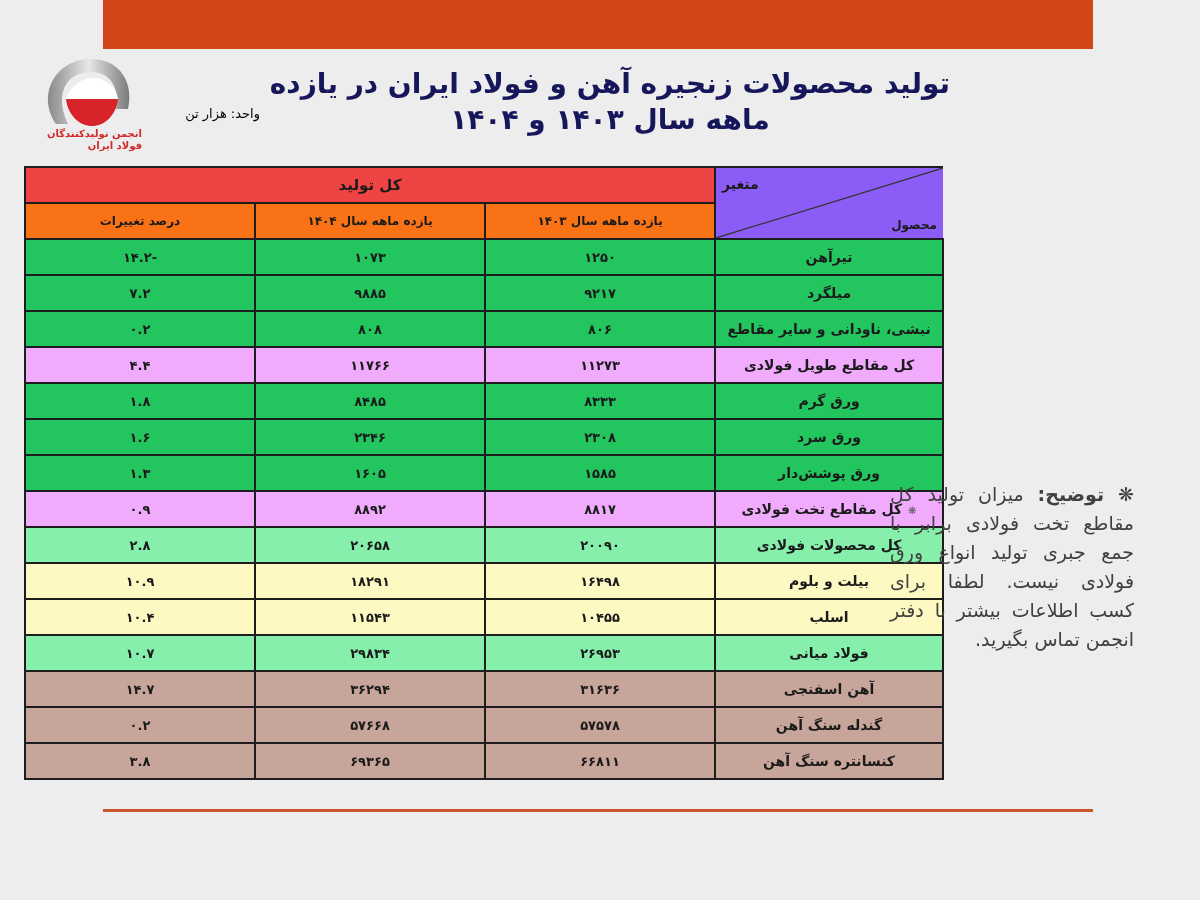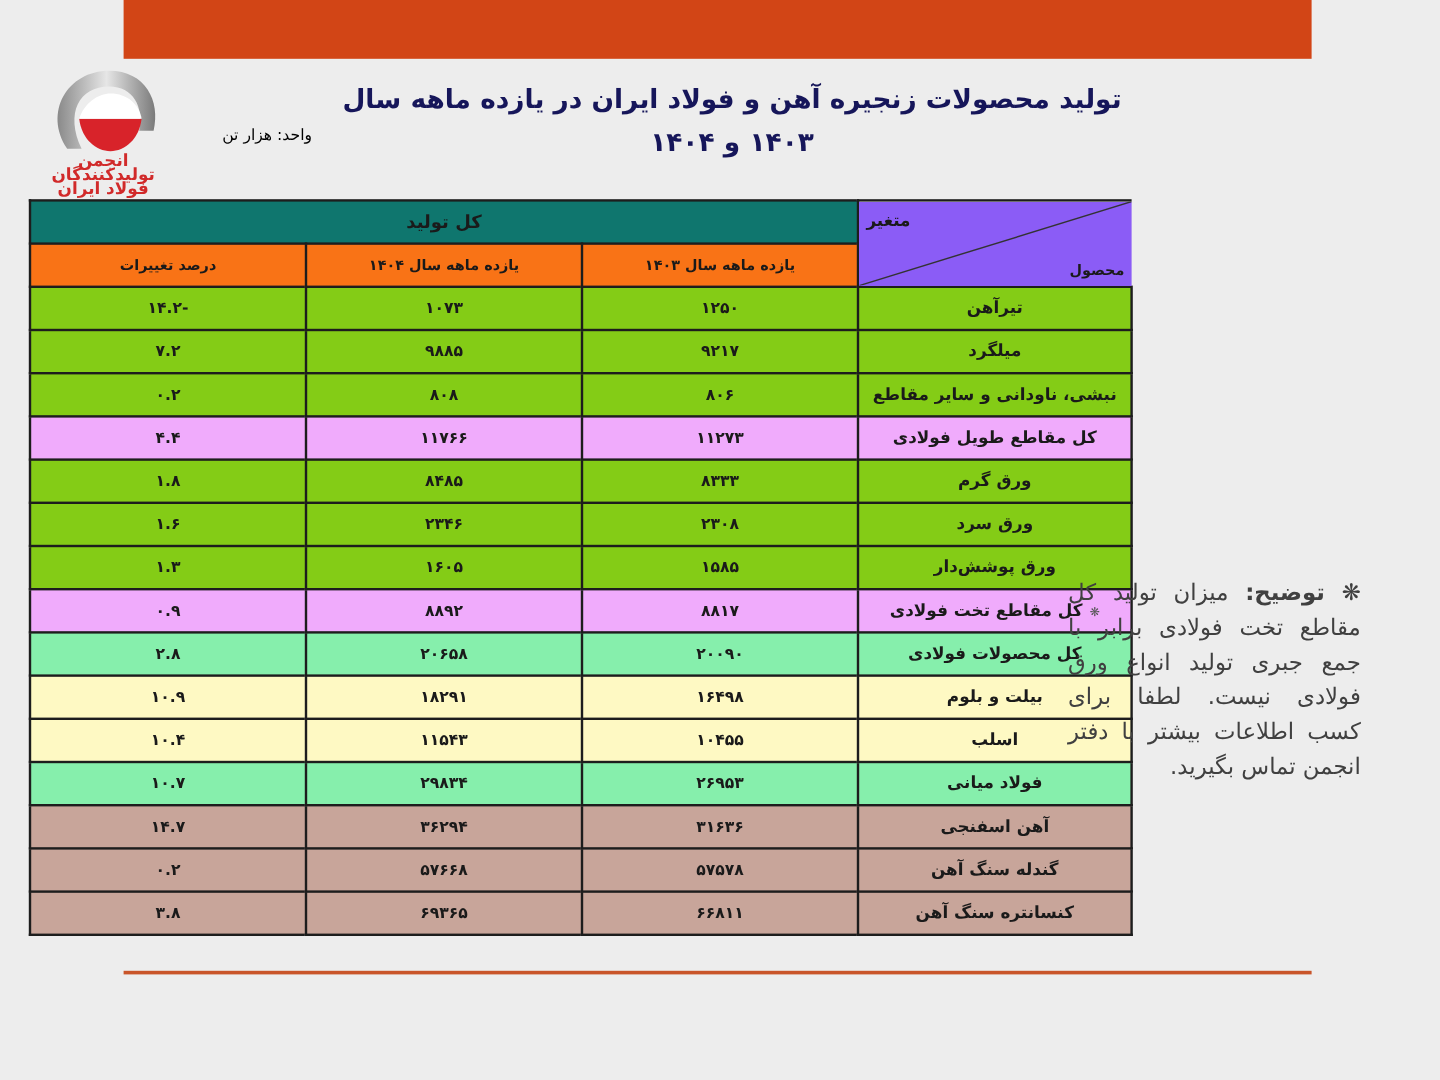--- a/index.html
+++ b/index.html
@@ -6,39 +6,39 @@
   body {
     width:1200px; height:900px; position:relative; overflow:hidden;
     background:#ededed;
     font-family:"DejaVu Sans", sans-serif;
     color:#1a1a1a;
   }
   .top-bar { position:absolute; left:103px; top:0; width:990px; height:49px; background:#d24516; }
   .bottom-line { position:absolute; left:103px; top:809px; width:990px; height:3px; background:#c9552a; }
   .title {
     position:absolute; left:260px; top:66px; width:700px; height:36px;
-    direction:rtl; text-align:center; font-weight:bold; font-size:22px; color:#16165a;
+    direction:rtl; text-align:center; font-weight:bold; font-size:28px; color:#16165a;
     line-height:36px;
   }
   .unit { position:absolute; left:150px; top:106px; width:110px; direction:rtl; text-align:right; font-size:13px; color:#000000; }
   .logo { position:absolute; left:36px; top:54px; width:100px; height:108px; }
-  .logo-text { position:absolute; left:30px; top:128px; width:112px; direction:rtl; text-align:center; font-size:14px; font-weight:bold; color:#d12a2a; line-height:12px; }
+  .logo-text { position:absolute; left:30px; top:128px; width:112px; direction:rtl; font-size:10px; font-weight:bold; color:#d12a2a; line-height:12px; }
 
   .table-wrap { position:absolute; left:24px; top:166px; width:918px; }
   table { border-collapse:collapse; width:918px; direction:rtl; table-layout:fixed; }
   td, th { border:2px solid #1d1d1d; text-align:center; font-size:13px; font-weight:bold; padding:0; height:34px; }
   th { font-weight:bold; }
-  .hdr-group { background:#0f766e; height:34px; font-size:15px; }
+  .hdr-group { background:#ef4444; height:34px; font-size:15px; }
   .hdr-sub { background:#f97316; height:34px; font-size:12px; }
   .hdr-corner { background:#8b5cf6; position:relative; border-right:none; }
   .corner-top { position:absolute; top:8px; left:6px; font-size:14px; }
   .corner-bot { position:absolute; bottom:6px; right:6px; font-size:12px; }
   .corner-line { position:absolute; left:0; top:0; width:100%; height:100%; }
   td.label { font-size:14px; }
-  tr.pink td { background:#84cc16; }
+  tr.pink td { background:#22c55e; }
   tr.gray td { background:#f0abfc; }
   tr.orange td { background:#86efac; }
   tr.light td { background:#fef9c3; }
   tr.brown td { background:#c8a59a; }
   .star { font-size:10px; color:#555; margin-left:6px; }
 
   .note {
     position:absolute; left:890px; top:480px; width:244px;
     direction:rtl; text-align:justify; text-align-last:right;
     font-size:19px; line-height:29px; color:#404040;

